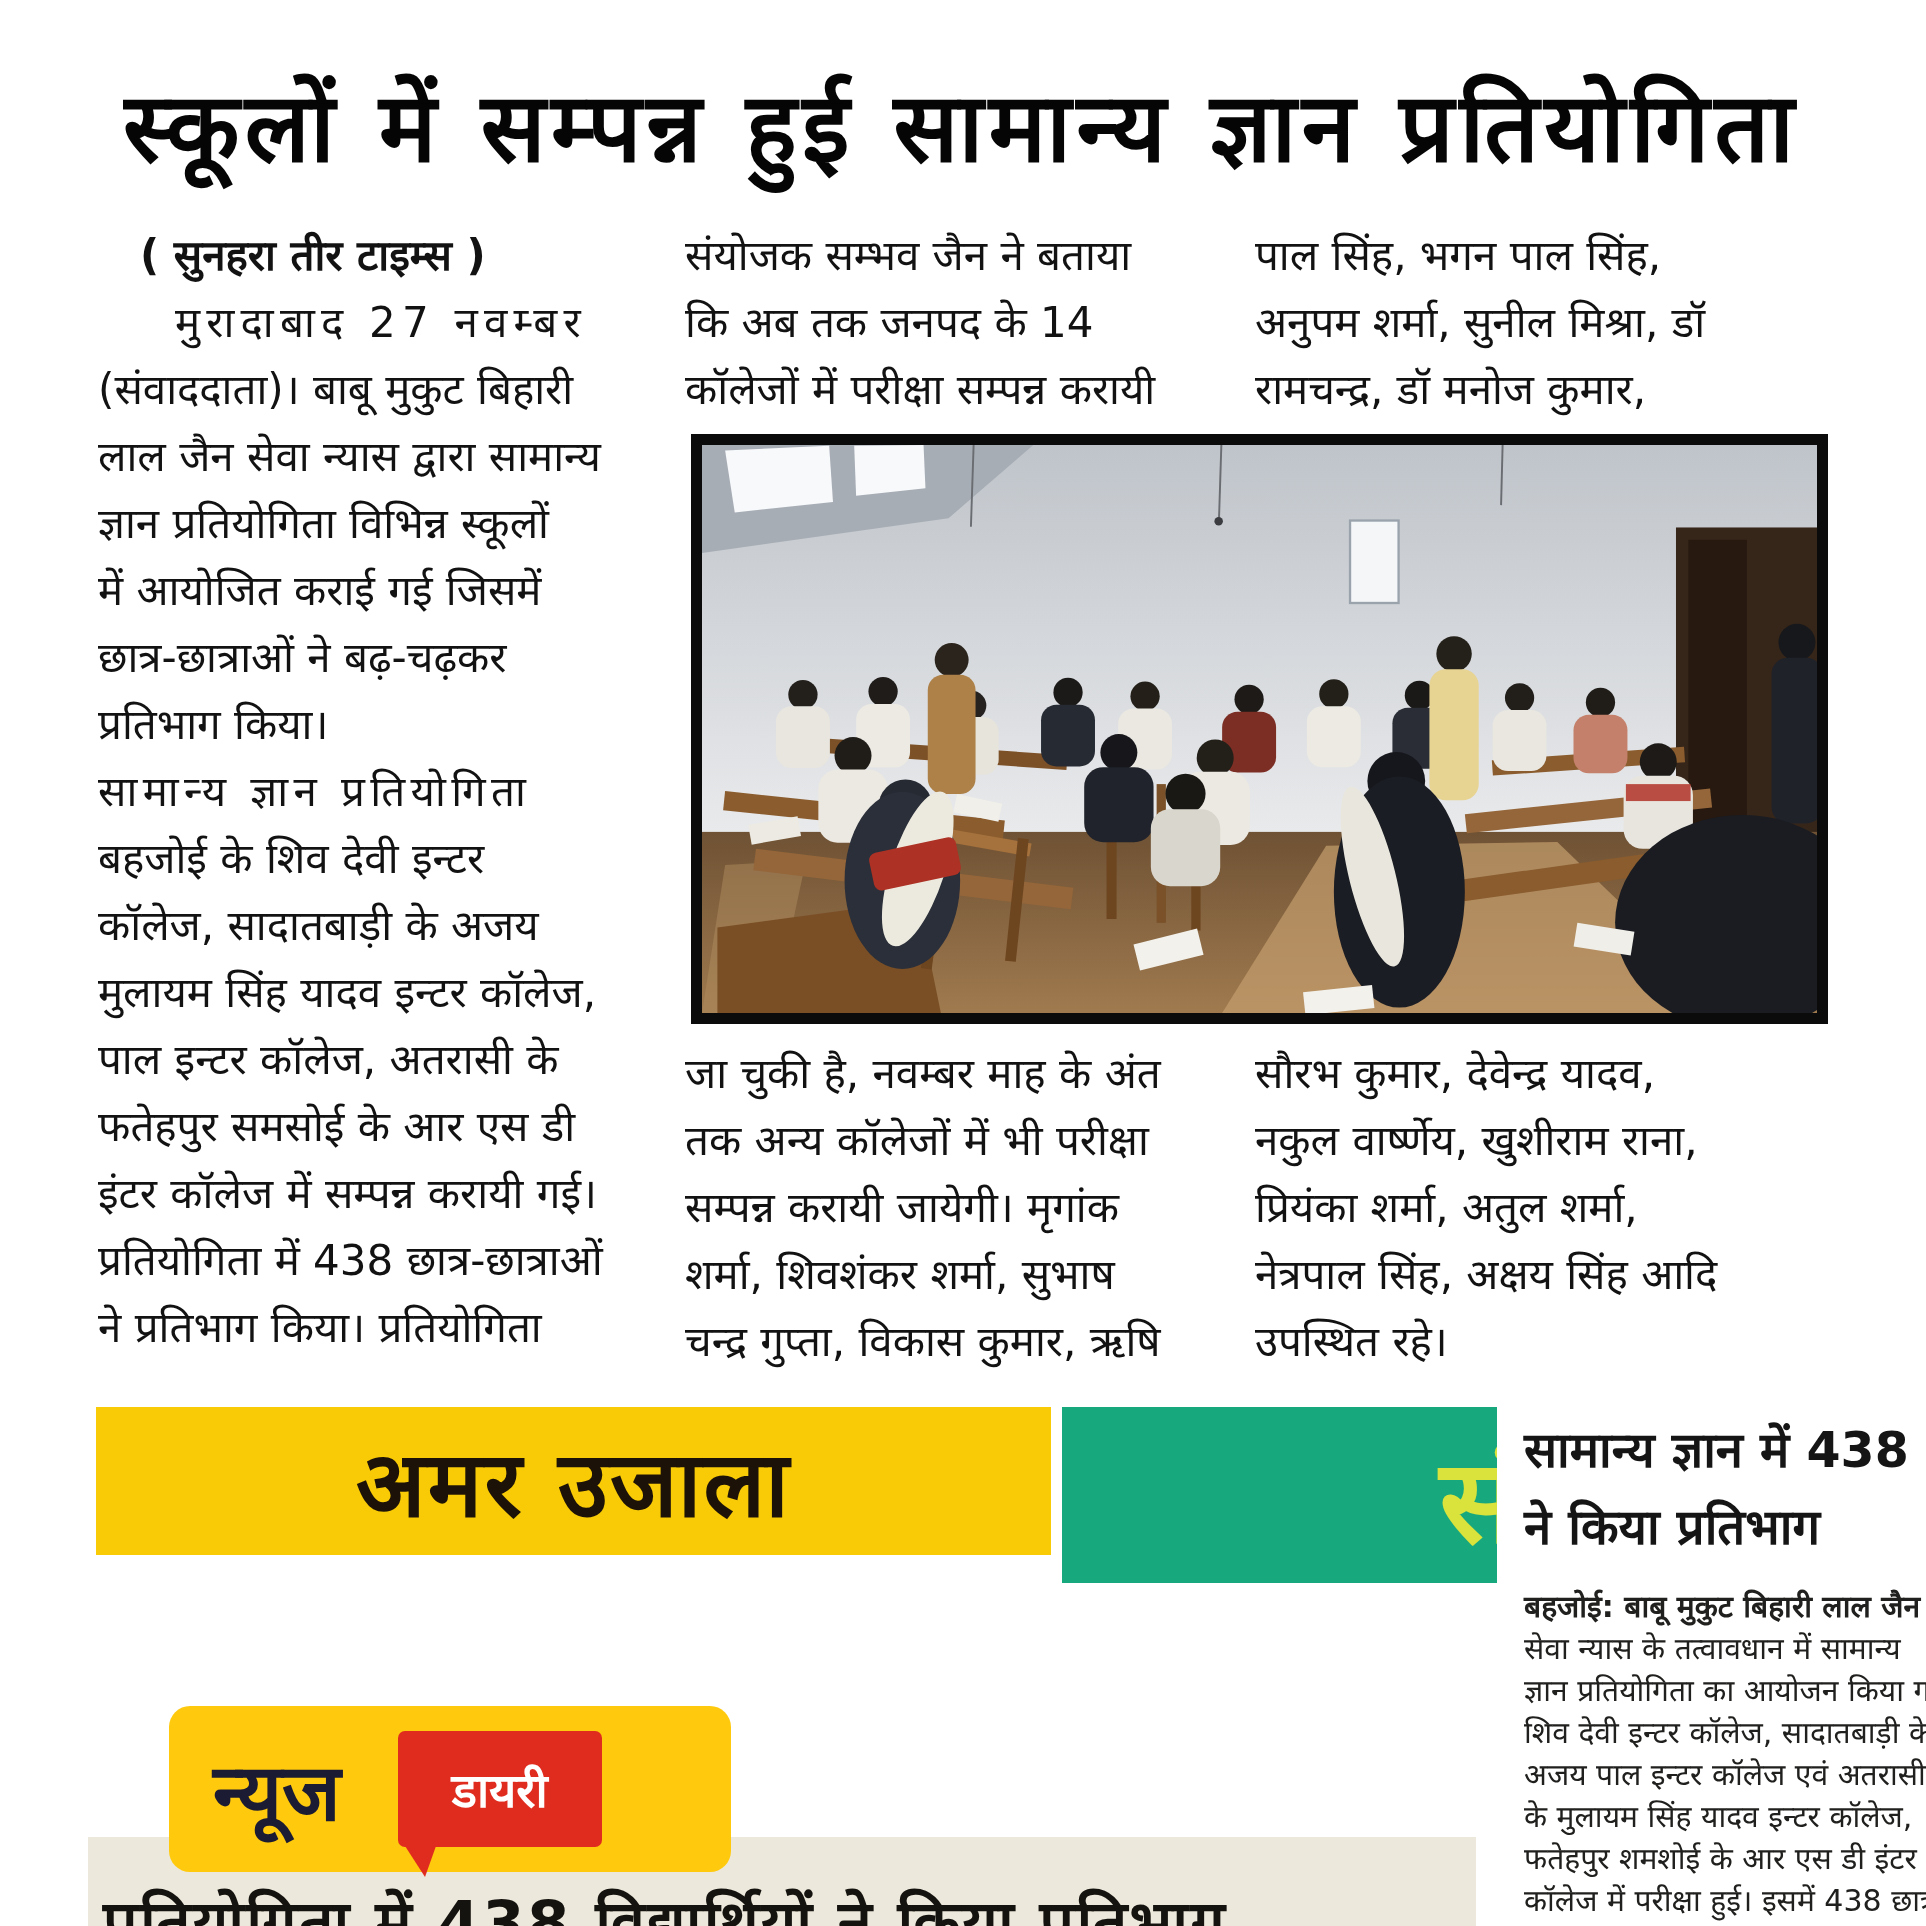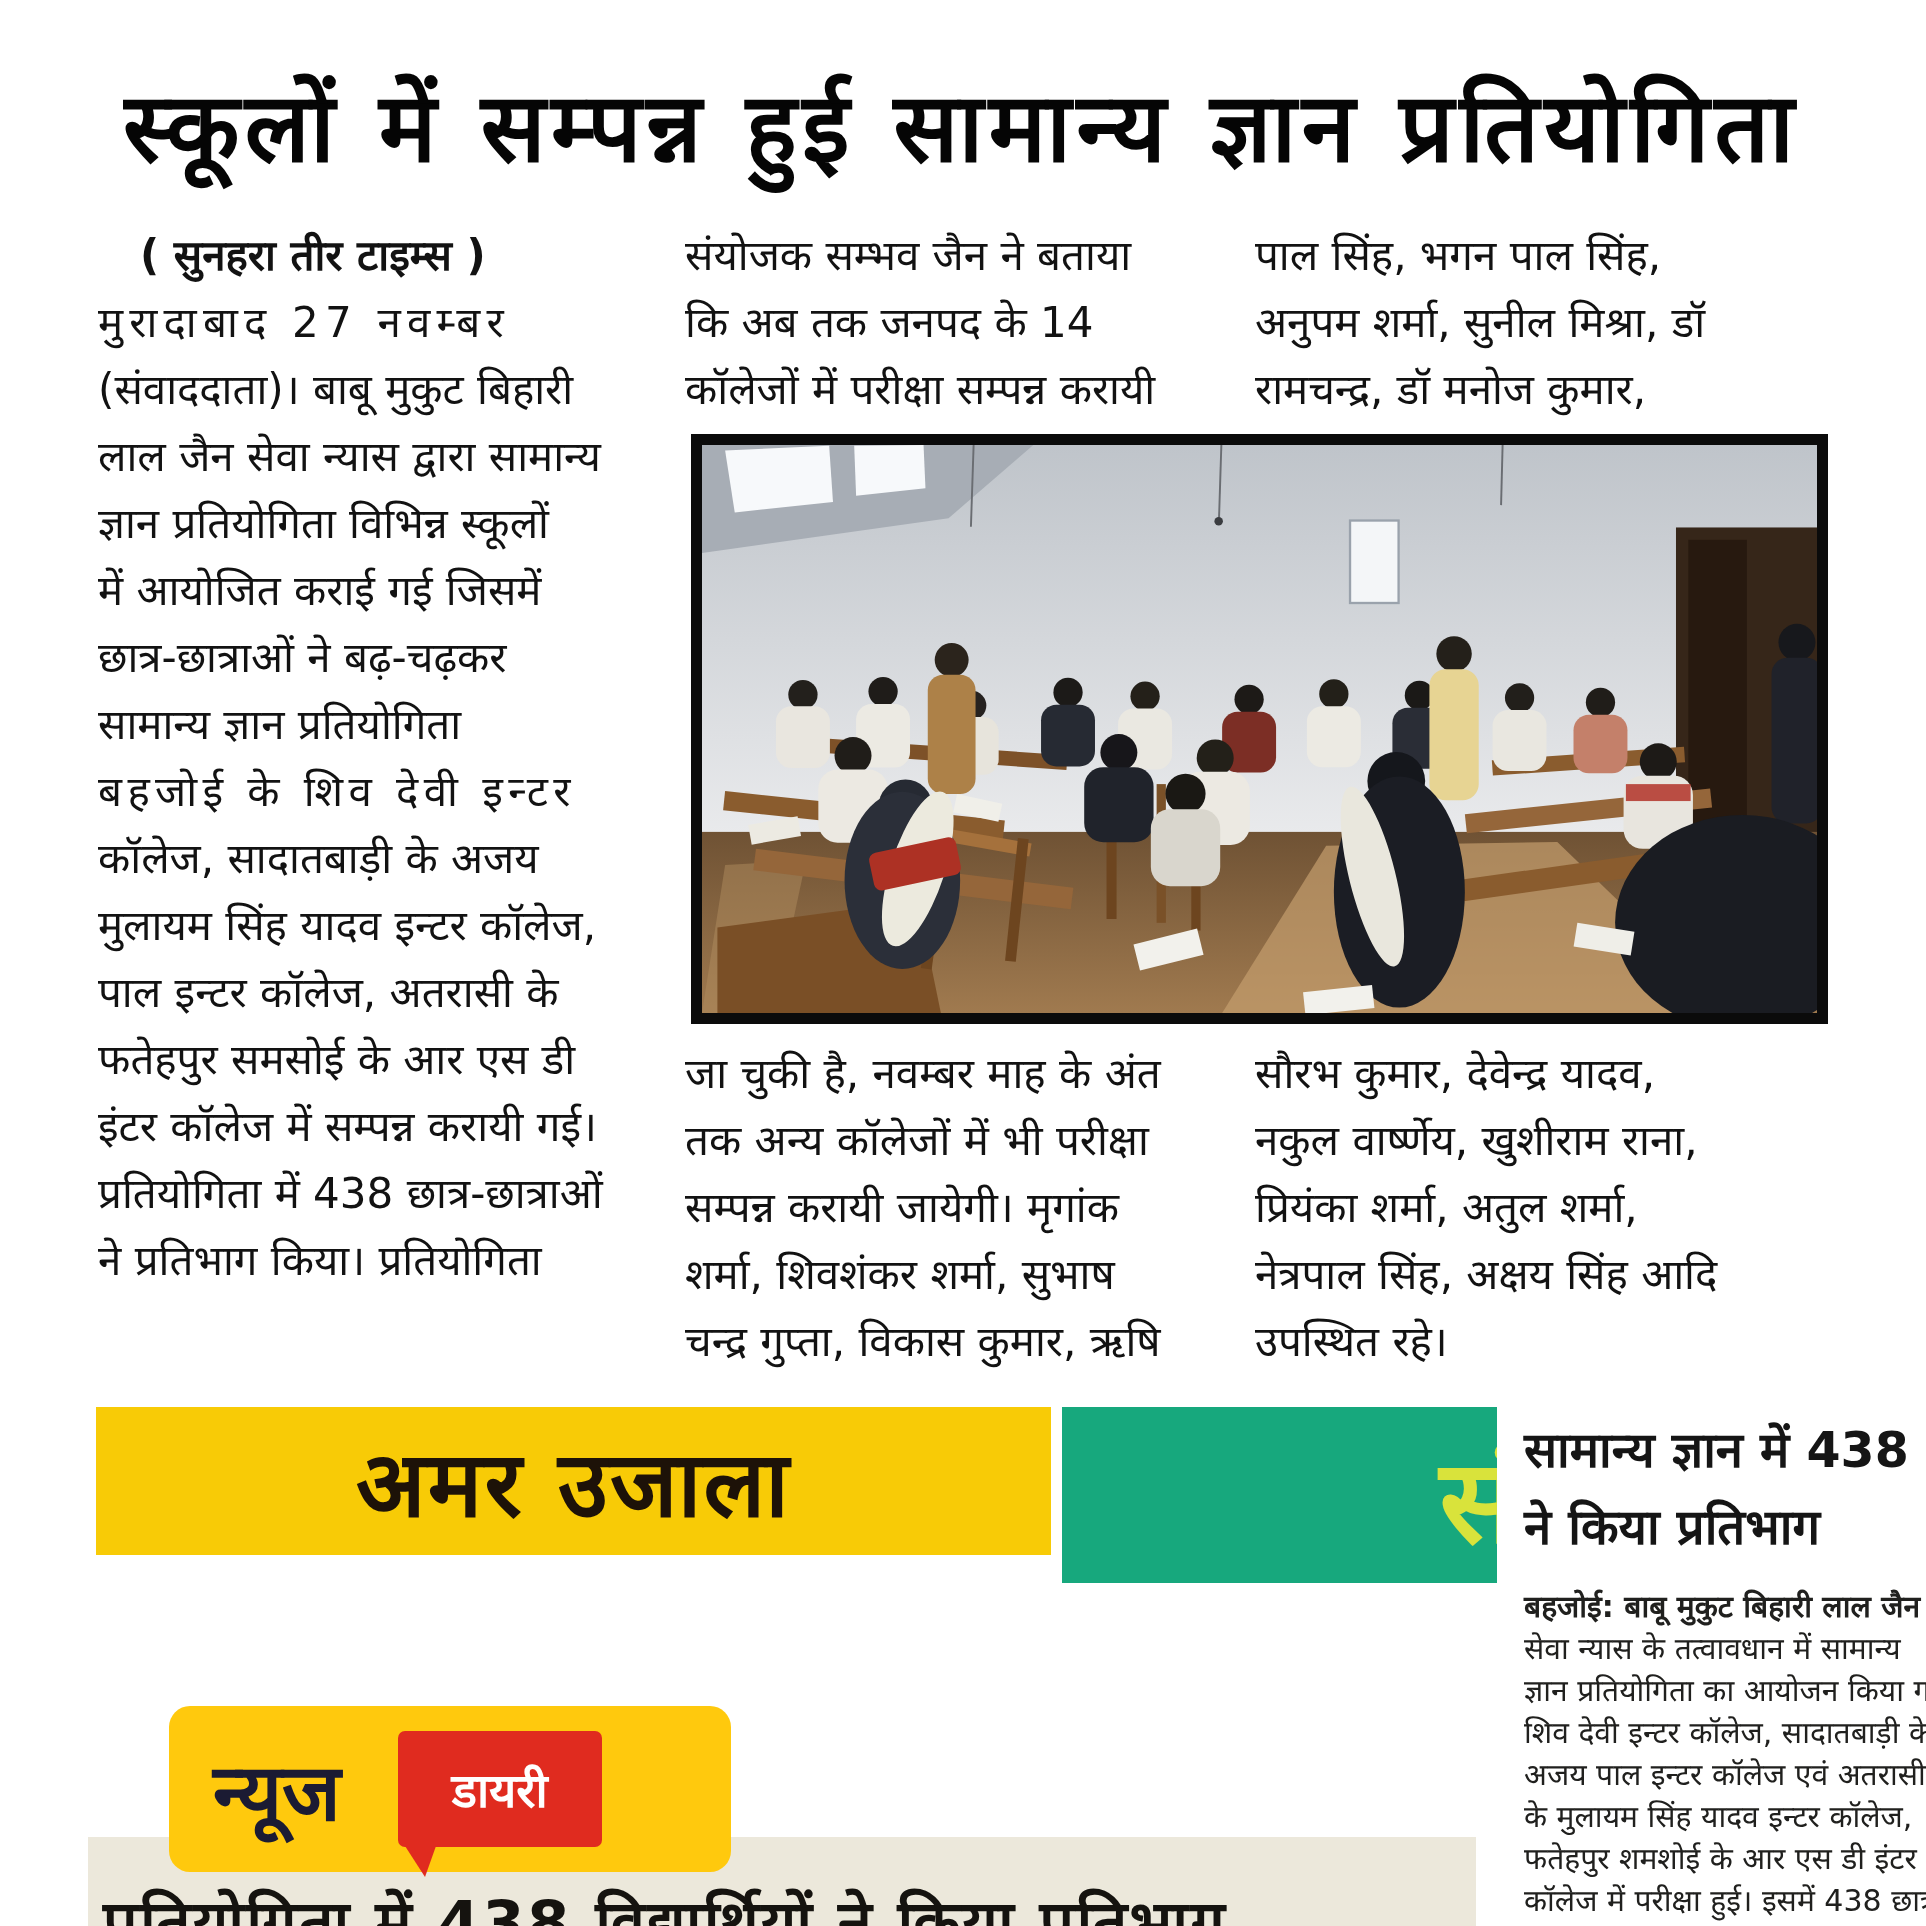--- a/index.html
+++ b/index.html
@@ -9,21 +9,21 @@
 
   
   .headline{position:absolute;left:123px;top:58px;width:1718px;height:146px;
             font-size:96px;font-weight:bold;letter-spacing:5.4px;color:#050505;
             white-space:nowrap;overflow:hidden;}
 
   
   .col{position:absolute;font-size:42px;line-height:67px;color:#121212;}
   .col1{left:98px;top:222px;width:566px;}
   .col1 .tline:nth-child(1){font-weight:bold;margin-left:42px;}
-  .col1 .tline:nth-child(2){letter-spacing:6.2px;}
+  .col1 .tline:nth-child(2){margin-left:77px;letter-spacing:6.2px;}
   .col1 .tline:nth-child(9){letter-spacing:5.4px;}
   .col2t{left:685px;top:222px;width:555px;}
   .col3t{left:1255px;top:222px;width:559px;}
   .col2b{left:685px;top:1040px;width:555px;}
   .col3b{left:1255px;top:1040px;width:559px;}
 
   
   .photo{position:absolute;left:691px;top:434px;width:1115px;height:568px;
          border:11.6px solid #0b0b0b;background:#cfd3d8;}
   .photo svg{display:block;width:100%;height:100%;}
@@ -63,20 +63,21 @@
   <div class="headline">स्कूलों में सम्पन्न हुई सामान्य ज्ञान प्रतियोगिता</div>
 
   <div class="col col1">
       <div class="tline">( सुनहरा तीर टाइम्स )</div>
       <div class="tline">मुरादाबाद 27 नवम्बर</div>
       <div class="tline">(संवाददाता)। बाबू मुकुट बिहारी</div>
       <div class="tline">लाल जैन सेवा न्यास द्वारा सामान्य</div>
       <div class="tline">ज्ञान प्रतियोगिता विभिन्न स्कूलों</div>
       <div class="tline">में आयोजित कराई गई जिसमें</div>
       <div class="tline">छात्र-छात्राओं ने बढ़-चढ़कर</div>
+      <div class="tline">प्रतिभाग किया।</div>
       <div class="tline">सामान्य ज्ञान प्रतियोगिता</div>
       <div class="tline">बहजोई के शिव देवी इन्टर</div>
       <div class="tline">कॉलेज, सादातबाड़ी के अजय</div>
       <div class="tline">मुलायम सिंह यादव इन्टर कॉलेज,</div>
       <div class="tline">पाल इन्टर कॉलेज, अतरासी के</div>
       <div class="tline">फतेहपुर समसोई के आर एस डी</div>
       <div class="tline">इंटर कॉलेज में सम्पन्न करायी गई।</div>
       <div class="tline">प्रतियोगिता में 438 छात्र-छात्राओं</div>
       <div class="tline">ने प्रतिभाग किया। प्रतियोगिता</div>
     </div>

